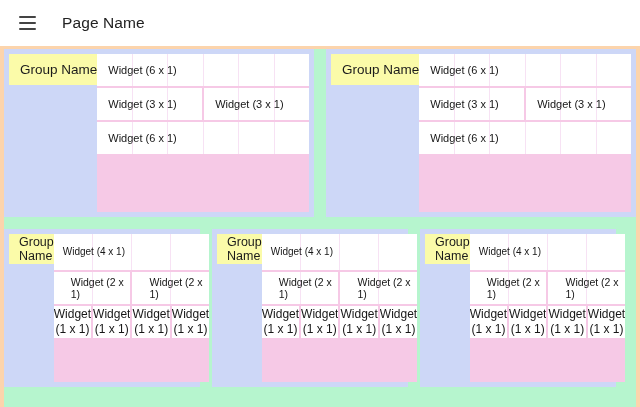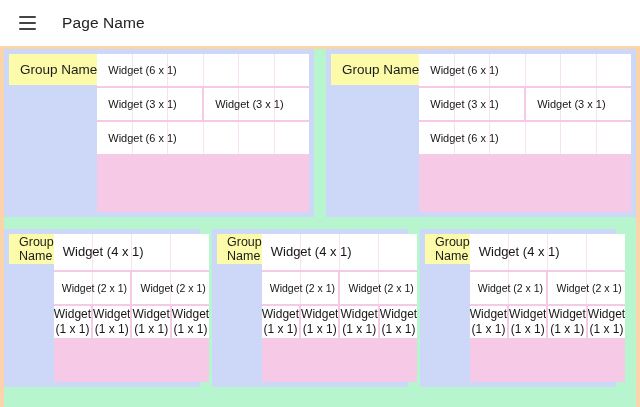--- a/index.html
+++ b/index.html
@@ -200,23 +200,24 @@
     justify-content: center;
   }
   .widget--tiny .widget-label {
     font-size: 12px;
     padding-left: 0;
     text-align: center;
     line-height: 1.25;
   }
   .widget--half .widget-label {
     font-size: 10.5px;
+    margin-left: 9px;
   }
   .row--bottom .widget--wide .widget-label {
-    font-size: 13px;
+    font-size: 10px;
     padding-left: 9px;
   }
 
   
   .row--top .wrow--a { flex: 0 0 32px; }
   .row--top .wrow--b { flex: 0 0 32px; }
   .row--top .wrow--c { flex: 0 0 32px; }
 
   
   .row--bottom .wrow--a { flex: 0 0 36px; }

